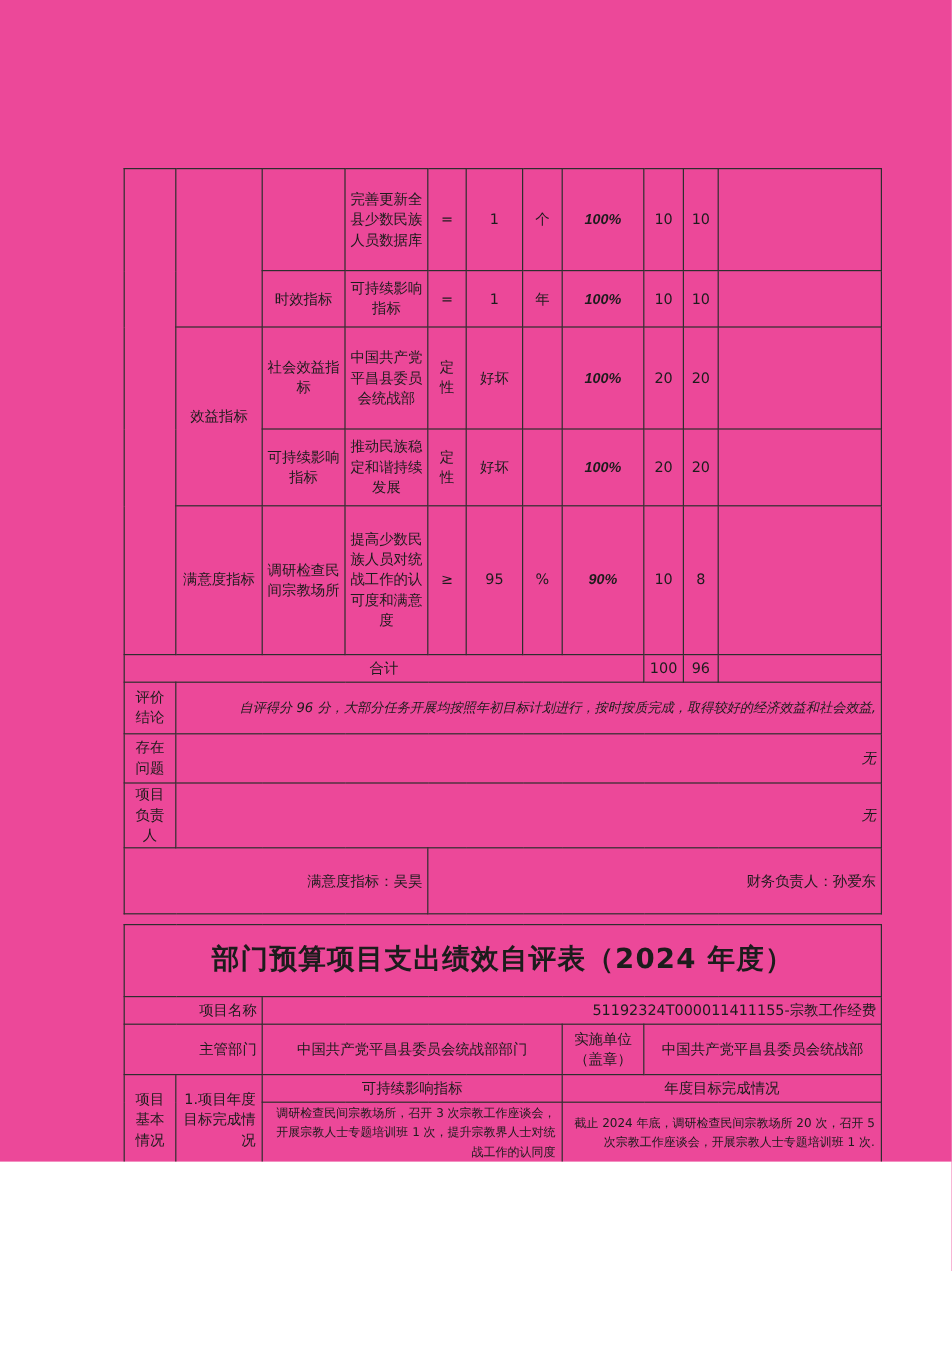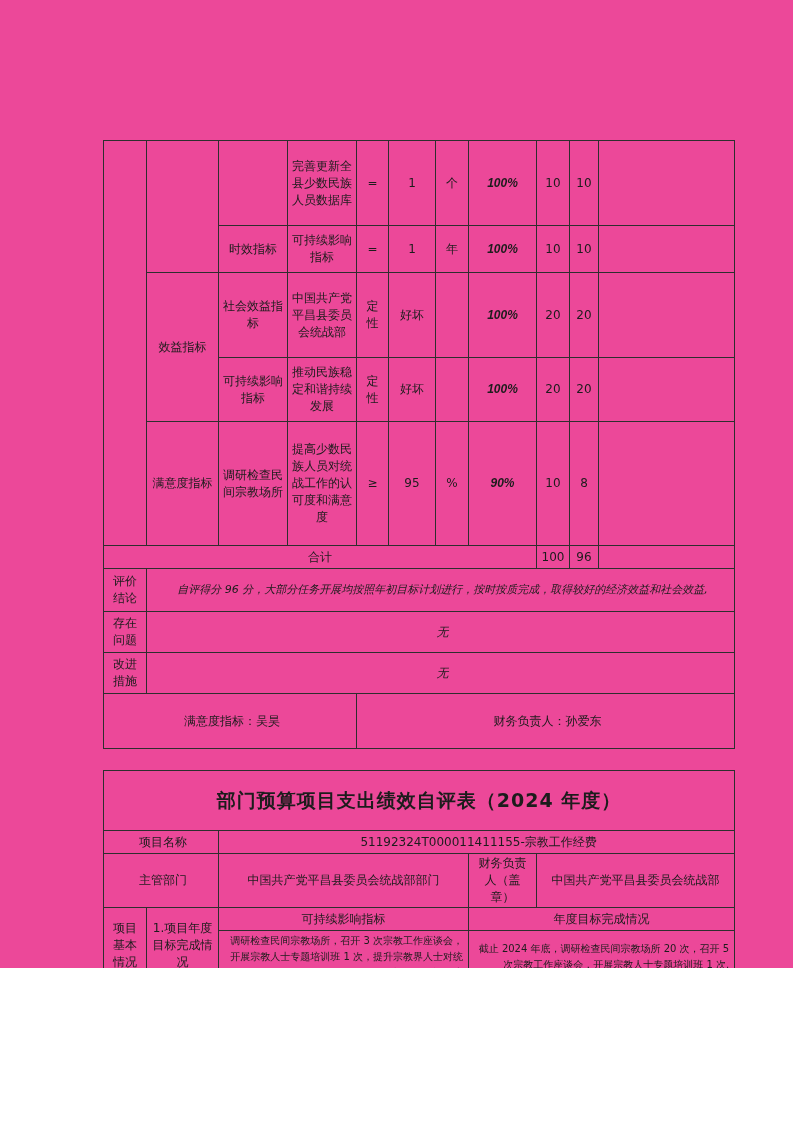--- a/index.html
+++ b/index.html
@@ -20,28 +20,28 @@
     vertical-align: middle;
     padding: 1px 4px;
     word-break: break-all;
     overflow-wrap: break-word;
     overflow: hidden;
   }
 
   .t1 { position: absolute; left: 103px; top: 140px; width: 632px; }
   .t2 { position: absolute; left: 103px; top: 770px; width: 632px; }
 
-  .left   { text-align: center; }
+  .left   { text-align: right; }
   .pad-l  { padding-left: 8px; }
   .val    { font-style: italic; font-weight: 600; font-family: Liberation Sans, sans-serif; }
   .ital   { font-style: italic; }
   .small  { font-size: 11px; line-height: 16px; }
 
   .title-cell {
-    font-size: 19px;
+    font-size: 23px;
     font-weight: bold;
     letter-spacing: 1px;
   }
   .hdr { font-weight: normal; }
 
   .goal-text { text-align: right; font-size: 10px; line-height: 16px; padding: 2px 5px; }
 
   .page-number {
     position: absolute;
     left: 0; right: 0;
@@ -147,21 +147,21 @@
       <td>评价结论</td>
       <td colspan="10" class="left pad-l ital small">自评得分 96 分，大部分任务开展均按照年初目标计划进行，按时按质完成，取得较好的经济效益和社会效益,</td>
     </tr>
 
     <tr style="height:41px">
       <td>存在问题</td>
       <td colspan="10" class="left pad-l ital">无</td>
     </tr>
 
     <tr style="height:41px">
-      <td>改进措施</td>
+      <td>项目负责人</td>
       <td colspan="10" class="left pad-l ital">无</td>
     </tr>
 
     <tr style="height:55px">
       <td colspan="4" class="left pad-l">满意度指标：吴昊</td>
       <td colspan="7" class="left pad-l">财务负责人：孙爱东</td>
     </tr>
   </tbody>
     </table>
 
@@ -186,21 +186,21 @@
     </tr>
 
     <tr style="height:23px">
       <td colspan="2" class="left pad-l">项目名称</td>
       <td colspan="9" class="left pad-l">51192324T000011411155-宗教工作经费</td>
     </tr>
 
     <tr style="height:42px">
       <td colspan="2" class="left pad-l">主管部门</td>
       <td colspan="5">中国共产党平昌县委员会统战部部门</td>
-      <td>财务负责人（盖章）</td>
+      <td>实施单位（盖章）</td>
       <td colspan="3">中国共产党平昌县委员会统战部</td>
     </tr>
 
     <tr style="height:23px">
       <td rowspan="2">项目基本情况</td>
       <td rowspan="2" class="left" style="padding:1px 5px;">1.项目年度目标完成情况</td>
       <td colspan="5" class="hdr">可持续影响指标</td>
       <td colspan="4" class="hdr">年度目标完成情况</td>
     </tr>
 

